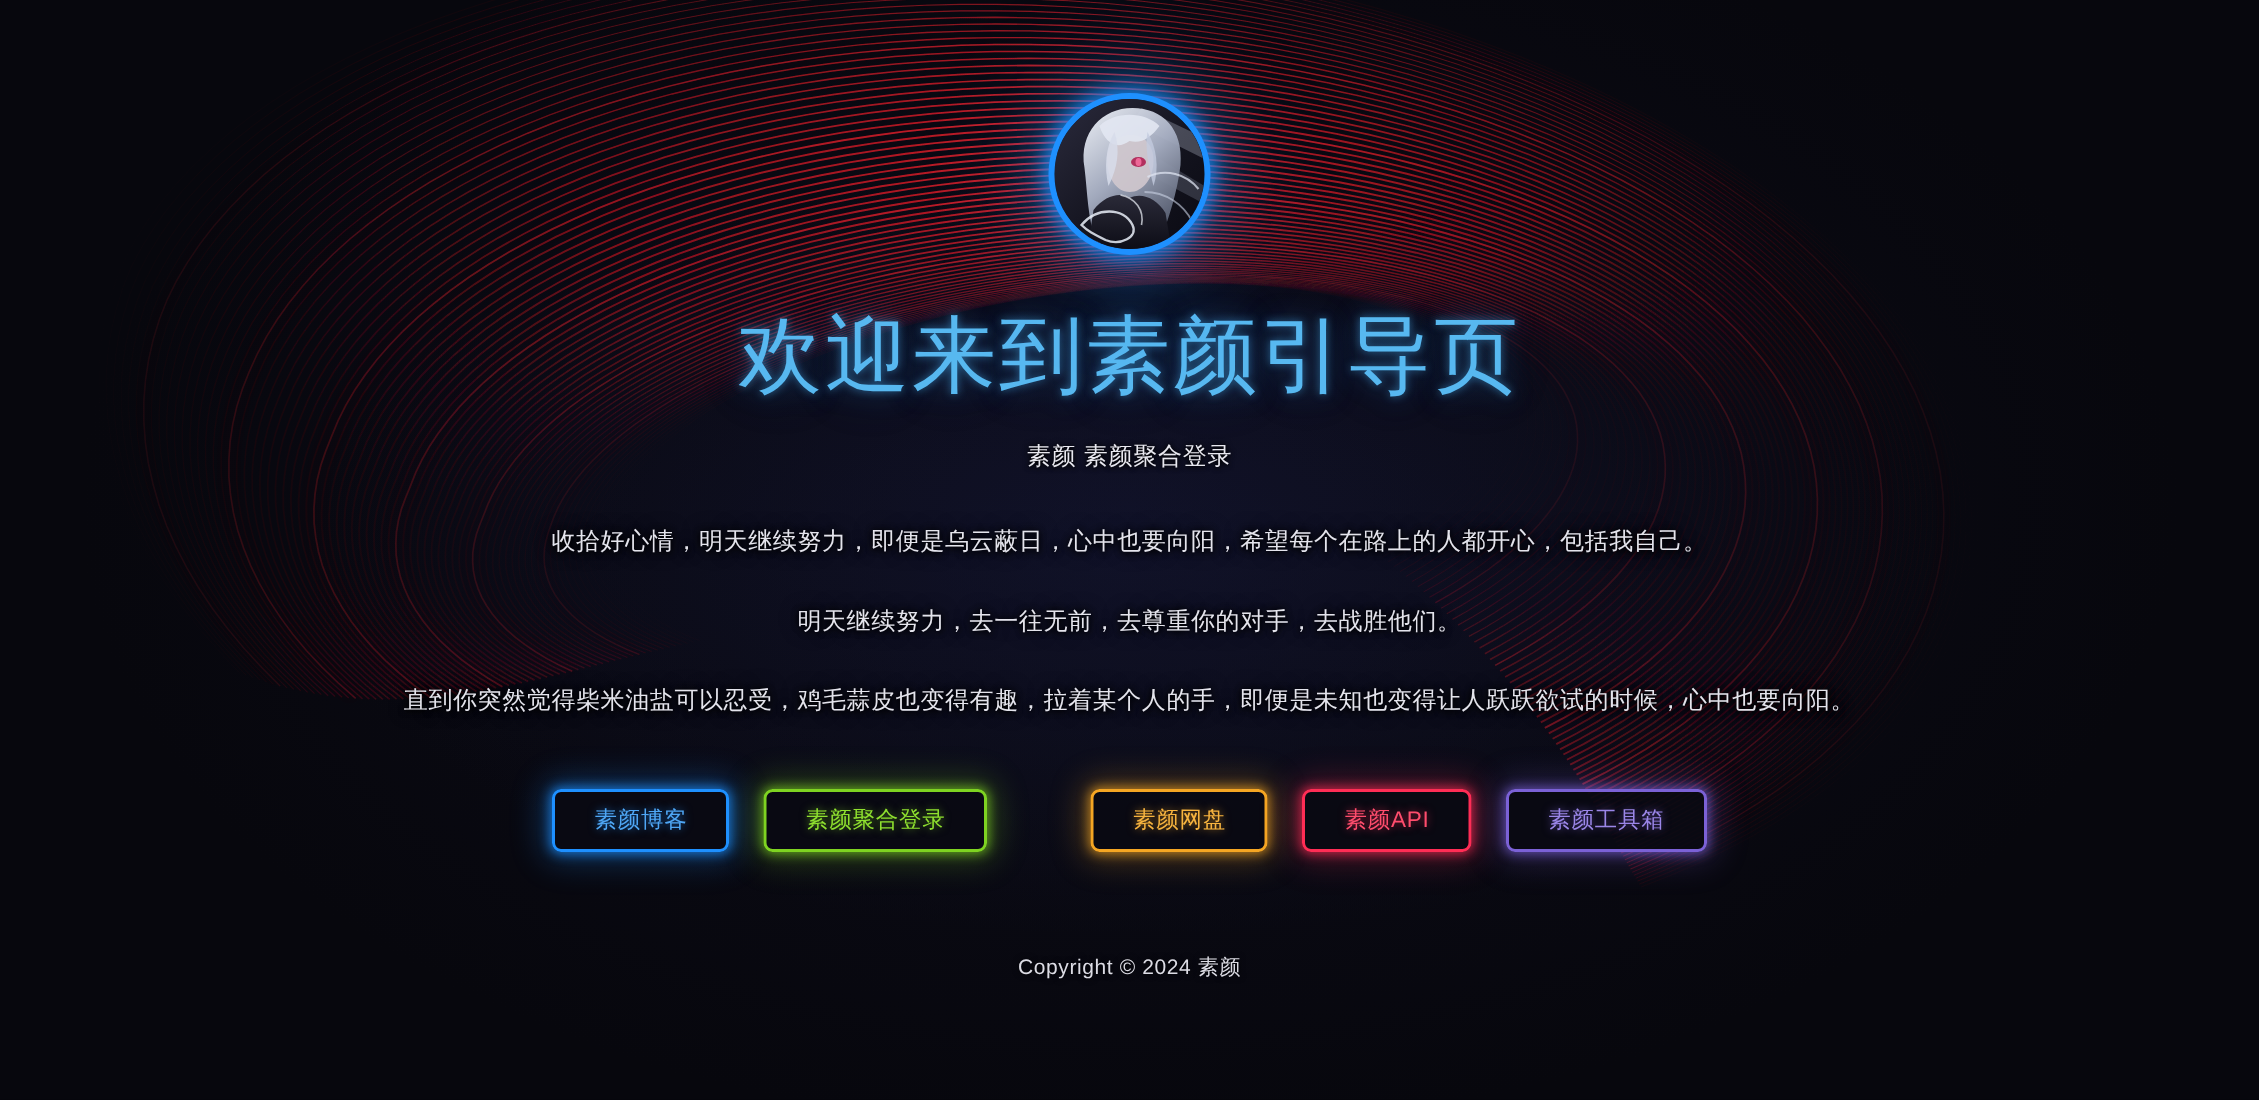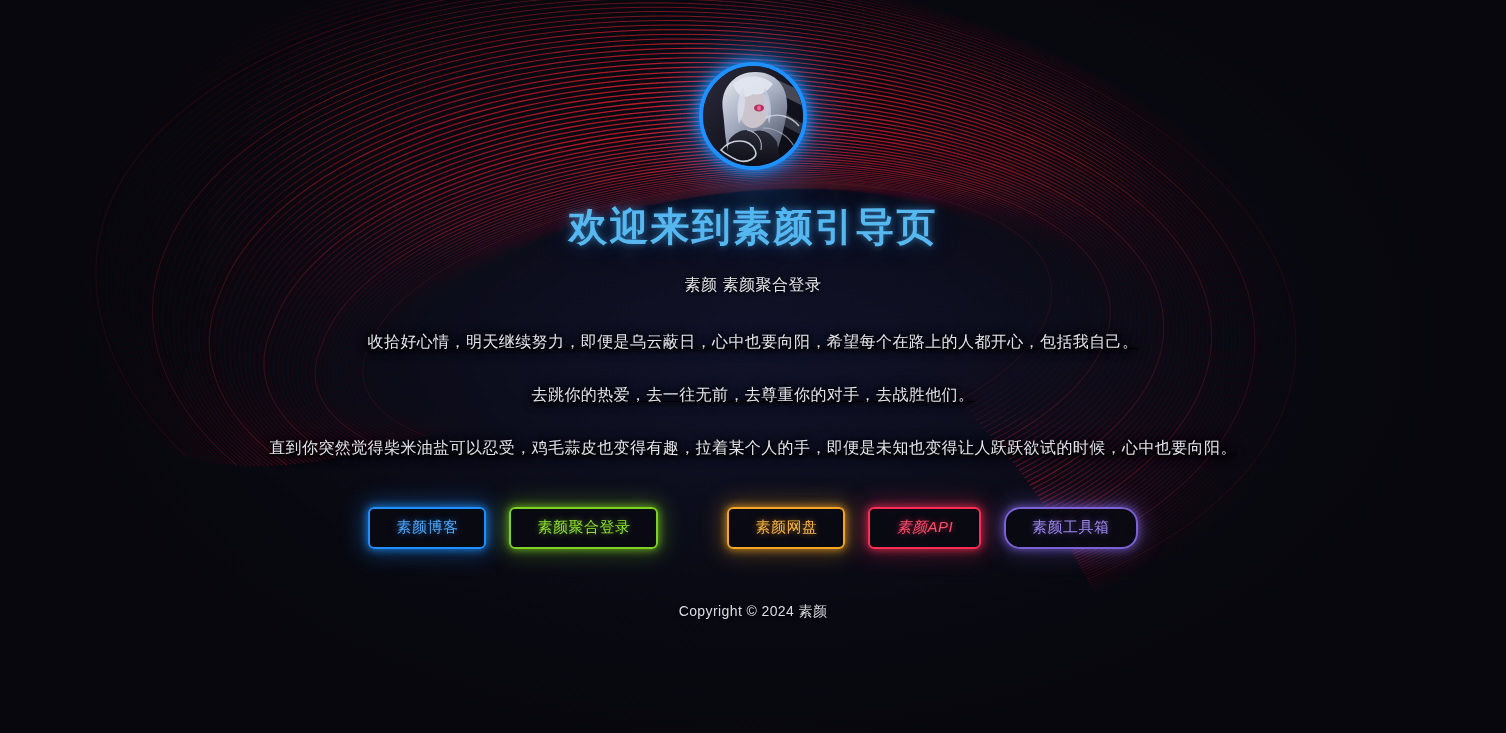--- a/index.html
+++ b/index.html
@@ -52,42 +52,42 @@
       inset 0 0 10px rgba(30,144,255,0.35);
     overflow:hidden;
     position:relative;
     background:#12121f;
   }
   .avatar-wrap svg { display:block; width:100%; height:100%; }
 
   
   .site-title {
     margin-top:36px;
-    font-size:39px;
-    font-weight:700;
+    font-size:56px;
+    font-weight:400;
     letter-spacing:2px;
     color:#57b8f0;
     text-shadow:
       0 0 6px rgba(70,170,235,0.55),
       0 0 18px rgba(50,140,220,0.35),
       0 0 38px rgba(40,120,200,0.18);
     line-height:1.1;
     white-space:nowrap;
   }
 
   
   .welcome-line {
     margin-top:26px;
     font-size:16px;
     color:#e8e8ef;
     letter-spacing:0.5px;
     text-shadow:0 0 4px rgba(0,0,0,0.95), 0 1px 3px rgba(0,0,0,0.9);
   }
 
-  .quotes { margin-top:4px; width:100%; text-align:center;text-decoration:underline; }
+  .quotes { margin-top:4px; width:100%; text-align:center; }
   .quote-line {
     font-size:16px;
     color:#e4e4ec;
     letter-spacing:0.4px;
     margin-top:32px;
     text-shadow:0 0 5px rgba(0,0,0,0.98), 0 1px 4px rgba(0,0,0,0.95), 0 0 12px rgba(0,0,0,0.7);
     white-space:nowrap;
   }
 
   
@@ -124,32 +124,30 @@
   .nav-btn.c-orange {
     border-color:#f5a623; color:#f7b43f;
     box-shadow:0 0 8px 1px rgba(245,166,35,0.70), 0 0 22px 6px rgba(245,166,35,0.26);
     text-shadow:0 0 6px rgba(245,166,35,0.6);
     margin-left:46px;
   }
   .nav-btn.c-red {
     border-color:#ff2d55; color:#ff4d6d;
     box-shadow:0 0 8px 1px rgba(255,45,85,0.70), 0 0 22px 6px rgba(255,45,85,0.26);
     text-shadow:0 0 6px rgba(255,45,85,0.6);
-    font-style:italic;
   }
   .nav-btn.c-purple {
     border-color:#7b61d6; color:#9b86e8;
     box-shadow:0 0 8px 1px rgba(123,97,214,0.70), 0 0 22px 6px rgba(123,97,214,0.26);
     text-shadow:0 0 6px rgba(123,97,214,0.6);
-    border-radius:16px;
   }
 
   
   .footer {
-    margin-top:54px;
+    margin-top:68px;
     font-size:14px;
     color:#dcdce4;
     letter-spacing:0.4px;
     text-shadow:0 0 4px rgba(0,0,0,0.9);
   }
 </style>
 </head>
 <body>
 
 <div id="stage">
@@ -313,21 +311,21 @@
         </g>
       </svg>
     </div>
 
     <h1 class="site-title">欢迎来到素颜引导页</h1>
 
     <div class="welcome-line">素颜 素颜聚合登录</div>
 
     <div class="quotes">
       <div class="quote-line">收拾好心情，明天继续努力，即便是乌云蔽日，心中也要向阳，希望每个在路上的人都开心，包括我自己。</div>
-      <div class="quote-line">去跳你的热爱，去一往无前，去尊重你的对手，去战胜他们。</div>
+      <div class="quote-line">明天继续努力，去一往无前，去尊重你的对手，去战胜他们。</div>
       <div class="quote-line">直到你突然觉得柴米油盐可以忍受，鸡毛蒜皮也变得有趣，拉着某个人的手，即便是未知也变得让人跃跃欲试的时候，心中也要向阳。</div>
     </div>
 
     <div class="btn-row">
       <a class="nav-btn c-blue">素颜博客</a>
       <a class="nav-btn c-green">素颜聚合登录</a>
       <a class="nav-btn c-orange">素颜网盘</a>
       <a class="nav-btn c-red">素颜API</a>
       <a class="nav-btn c-purple">素颜工具箱</a>
     </div>

